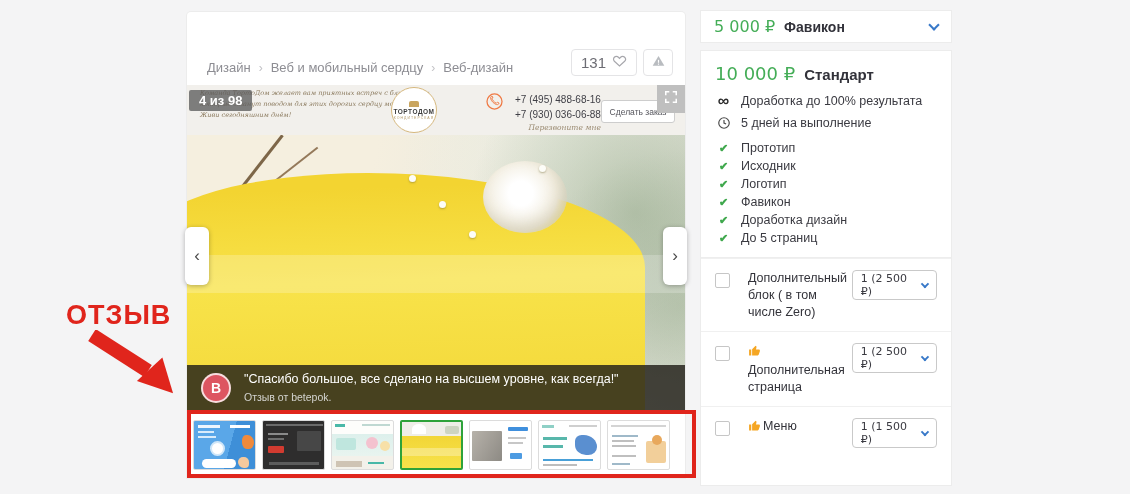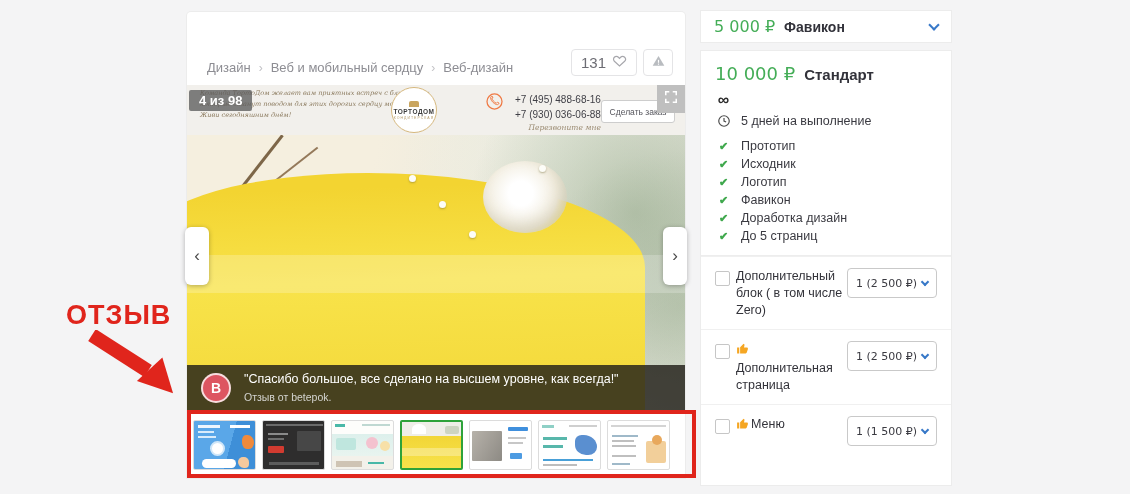--- a/index.html
+++ b/index.html
@@ -100,21 +100,21 @@
   .check-row { display:flex; gap:9px; margin-top:5px; font-size:12.5px; color:#3a3a41; line-height:13px; }
   .tick { color:#3fa84d; font-size:11px; font-weight:bold; width:17px; text-align:center; }
   .divider { margin:12px -14px 0; border-top:1px solid #ededed; }
   .addons-head { display:flex; align-items:center; margin-top:12px; }
   .addons-title { font-size:14.5px; font-weight:bold; color:#2b2b33; }
   .how-link { margin-left:auto; font-size:11.5px; color:#bcbcbe; border-bottom:1px dashed #d2d2d4; }
   .q-circle { width:15px; height:15px; border:1px solid #c9c9c9; border-radius:50%; color:#b2b2b5; font-size:10px; display:flex; align-items:center; justify-content:center; margin-left:5px; }
   .opt { margin:0 -14px; padding:11px 14px 10px; border-top:1px solid #f0f0f0; display:flex; align-items:flex-start; }
   .opt:first-of-type { margin-top:10px; }
   .cb { width:15px; height:15px; border:1px solid #c6c6c6; border-radius:2px; background:#fff; margin-top:3px; flex:none; }
-  .opt-label { margin-left:6px; font-size:12.5px; line-height:17px; color:#33333a; width:114px; }
+  .opt-label { margin-left:18px; font-size:12.5px; line-height:17px; color:#33333a; width:114px; }
   .thumb-ico { display:inline-block; vertical-align:-2px; margin-right:2px; }
   .opt-select { margin-left:auto; width:92px; height:30px; border:1px solid #c9c9c9; border-radius:4px; display:flex; align-items:center; justify-content:space-between; padding:0 8px; font-size:11px; color:#3a3a41; background:#fff; font-family:"DejaVu Sans", sans-serif; }
   .opt-select .chev { margin:0 0 3px 4px; width:6px; height:6px; }
 </style>
 </head>
 <body>
 
 <div id="main-card">
 
 
@@ -283,20 +283,21 @@
 
 <div id="tier-standard">
   <div style="display:flex;align-items:baseline;">
     <span class="price">10 000 ₽</span>
     <span class="tier-name">Стандарт</span>
   </div>
 
   <div style="margin-top:10px;">
     <div class="feat-row">
       <span class="f-icon inf">∞</span>
+      <span>Доработка до 100% результата</span>
     </div>
     <div class="feat-row">
       <span class="f-icon">
         <svg width="14" height="14" viewBox="0 0 24 24" fill="none" stroke="#4a4a4a" stroke-width="2">
             <circle cx="12" cy="12" r="9"></circle>
             <path d="M12 7v5l3.6 1.6"></path>
           </svg>
       </span>
       <span>5 дней на выполнение</span>
     </div>

